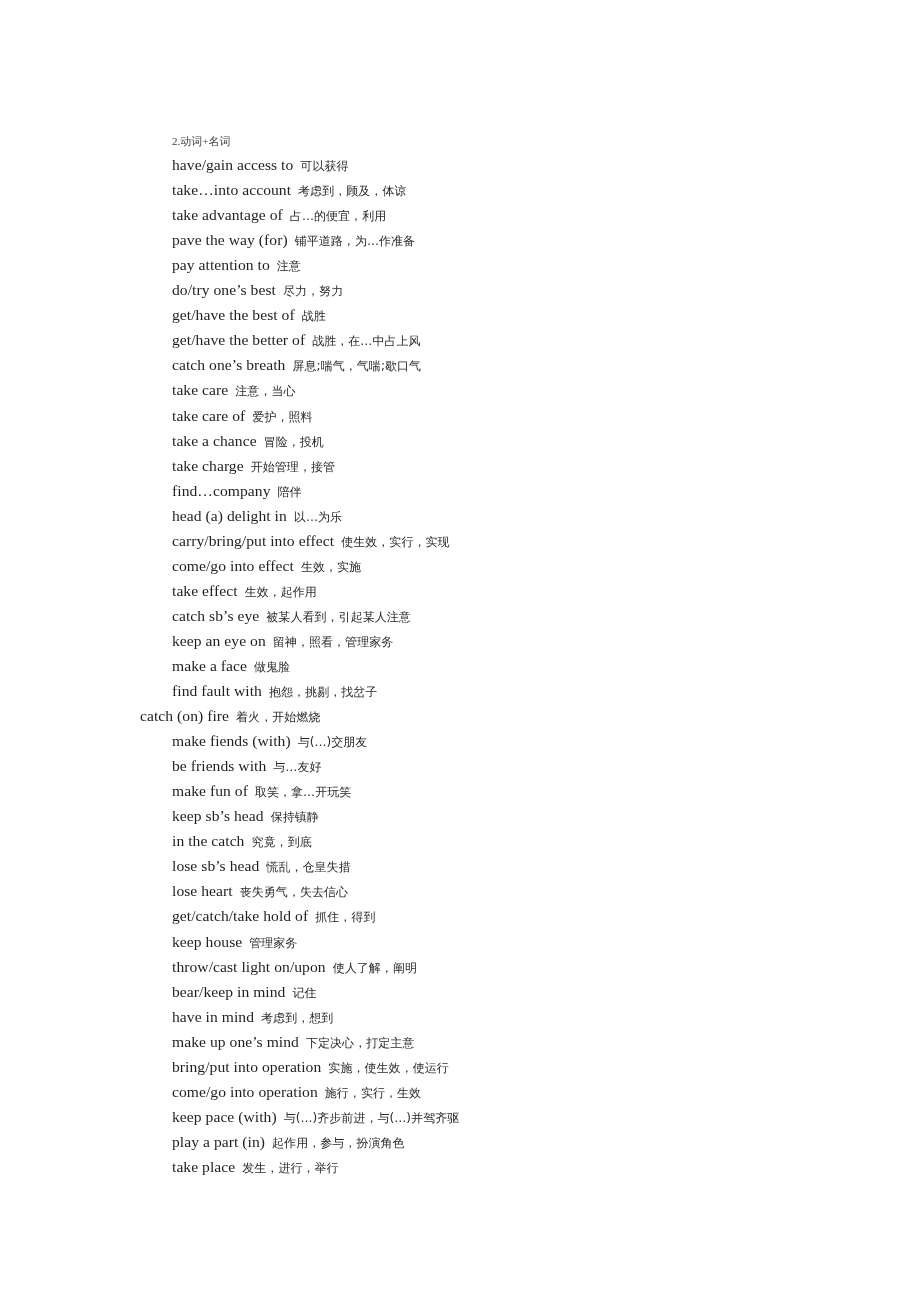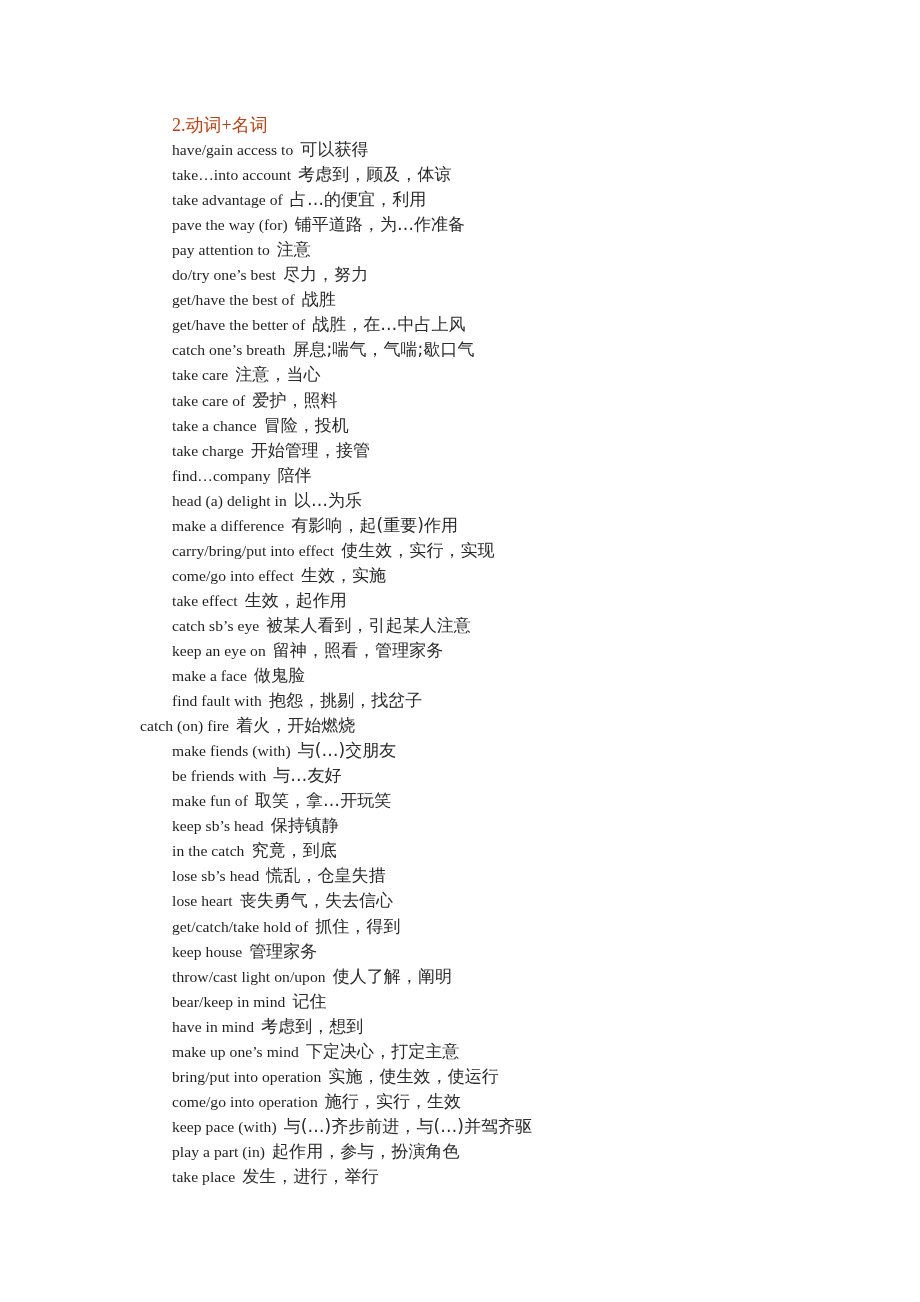--- a/index.html
+++ b/index.html
@@ -44,32 +44,33 @@
   
   .line.indent {
     padding-left: 32px;
   }
   
   .line.flush {
     padding-left: 0;
   }
 
   .heading {
-    font-size: 18px;
+    font-size: 11px;
     line-height: 24.05px;
     padding-left: 32px;
     white-space: pre;
-    color: #c2410c;
+    color: #404040;
+    margin-top: 16px;
   }
 
   
   .en { font-family: "Liberation Serif", "DejaVu Serif", serif; }
   .zh {
     font-family: "DejaVu Sans", "Liberation Sans", sans-serif;
-    font-size: 17px;
+    font-size: 12px;
     color: #2a2a2a;
   }
   .gap { display: inline-block; width: 7px; }
 </style>
 </head>
 <body>
 
 <div id="page">
   <div id="content">
     <div class="heading">2.动词+名词</div>
@@ -82,21 +83,20 @@
         <div class="line indent"><span class="en">do/try one’s best</span><span class="gap"></span><span class="zh">尽力，努力</span></div>
         <div class="line indent"><span class="en">get/have the best of</span><span class="gap"></span><span class="zh">战胜</span></div>
         <div class="line indent"><span class="en">get/have the better of</span><span class="gap"></span><span class="zh">战胜，在…中占上风</span></div>
         <div class="line indent"><span class="en">catch one’s breath</span><span class="gap"></span><span class="zh">屏息;喘气，气喘;歇口气</span></div>
         <div class="line indent"><span class="en">take care</span><span class="gap"></span><span class="zh">注意，当心</span></div>
         <div class="line indent"><span class="en">take care of</span><span class="gap"></span><span class="zh">爱护，照料</span></div>
         <div class="line indent"><span class="en">take a chance</span><span class="gap"></span><span class="zh">冒险，投机</span></div>
         <div class="line indent"><span class="en">take charge</span><span class="gap"></span><span class="zh">开始管理，接管</span></div>
         <div class="line indent"><span class="en">find…company</span><span class="gap"></span><span class="zh">陪伴</span></div>
         <div class="line indent"><span class="en">head (a) delight in</span><span class="gap"></span><span class="zh">以…为乐</span></div>
-        <div class="line indent"><span class="en">make a difference</span><span class="gap"></span><span class="zh">有影响，起(重要)作用</span></div>
         <div class="line indent"><span class="en">carry/bring/put into effect</span><span class="gap"></span><span class="zh">使生效，实行，实现</span></div>
         <div class="line indent"><span class="en">come/go into effect</span><span class="gap"></span><span class="zh">生效，实施</span></div>
         <div class="line indent"><span class="en">take effect</span><span class="gap"></span><span class="zh">生效，起作用</span></div>
         <div class="line indent"><span class="en">catch sb’s eye</span><span class="gap"></span><span class="zh">被某人看到，引起某人注意</span></div>
         <div class="line indent"><span class="en">keep an eye on</span><span class="gap"></span><span class="zh">留神，照看，管理家务</span></div>
         <div class="line indent"><span class="en">make a face</span><span class="gap"></span><span class="zh">做鬼脸</span></div>
         <div class="line indent"><span class="en">find fault with</span><span class="gap"></span><span class="zh">抱怨，挑剔，找岔子</span></div>
         <div class="line flush"><span class="en">catch (on) fire</span><span class="gap"></span><span class="zh">着火，开始燃烧</span></div>
         <div class="line indent"><span class="en">make fiends (with)</span><span class="gap"></span><span class="zh">与(…)交朋友</span></div>
         <div class="line indent"><span class="en">be friends with</span><span class="gap"></span><span class="zh">与…友好</span></div>

